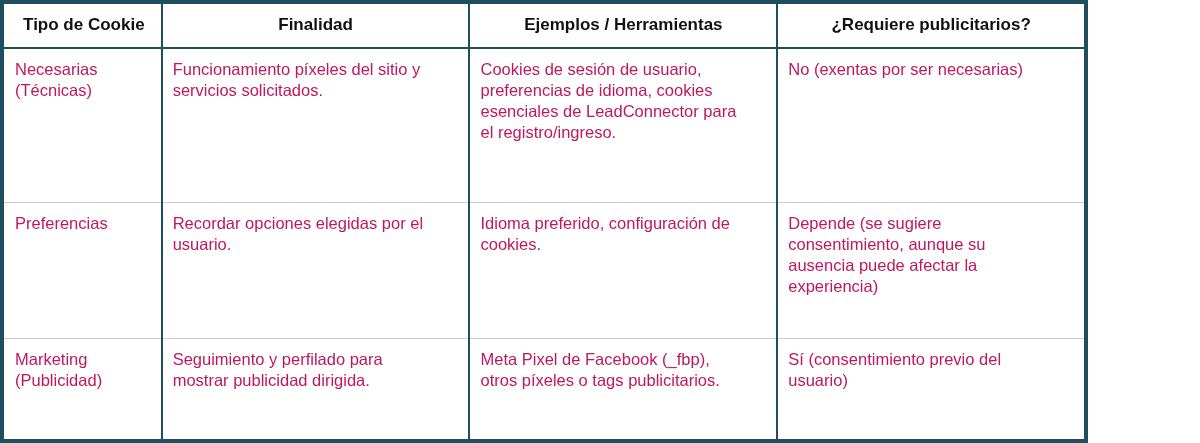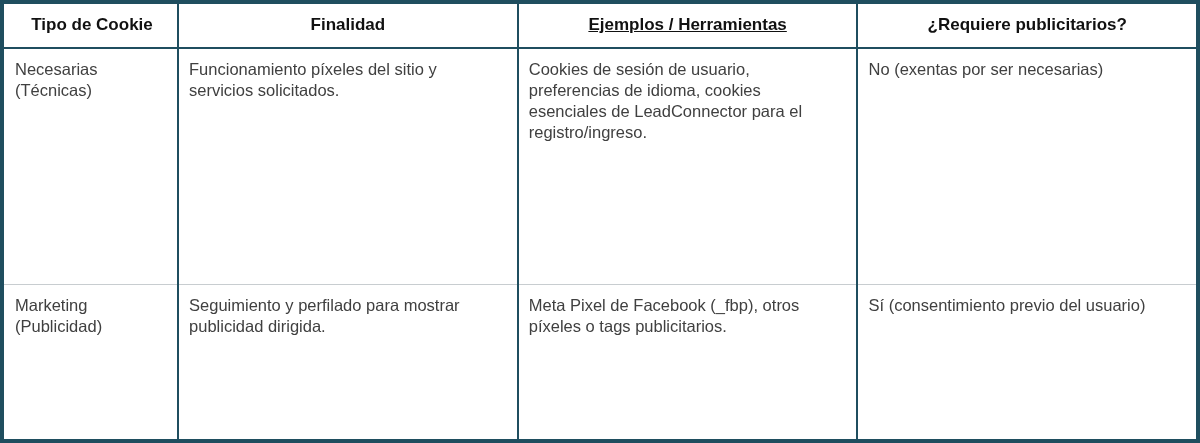--- a/index.html
+++ b/index.html
@@ -9,21 +9,21 @@
   }
   body {
     width: 1200px;
     height: 443px;
     font-family: "Liberation Sans", sans-serif;
     color: #1a1a1a;
     overflow: hidden;
   }
   .table-wrap {
     box-sizing: border-box;
-    width: 1200px;
+    width: 1088px;
     height: 443px;
     border: 4px solid #1f4e5f;
     background: #ffffff;
     padding: 0;
   }
   table.cookie-table {
     width: 100%;
     height: 100%;
     border-collapse: collapse;
     table-layout: fixed;
@@ -41,21 +41,21 @@
     border-bottom: 2px solid #1f4e5f;
     vertical-align: middle;
     color: #111111;
   }
   tbody td {
     font-size: 16.5px;
     line-height: 1.28;
     vertical-align: top;
     padding: 10px 28px 10px 10px;
     border-bottom: 1px solid #c8cdd0;
-    color: #404040;
+    color: #be185d;
   }
   tbody tr:last-child td {
     border-bottom: none;
   }
   
   tbody td.col-0, thead th.col-0 {
     border-right: 2px solid #1f4e5f;
     padding-left: 11px;
   }
   tbody td.col-1 {
@@ -63,21 +63,20 @@
   }
   thead th.col-1 {
     border-right: 2px solid #1f4e5f;
     text-align: center;
   }
   tbody td.col-2 {
     border-right: 2px solid #1f4e5f;
   }
   thead th.col-2 {
     border-right: 2px solid #1f4e5f;
-    text-decoration: underline;
   }
   tbody tr.r0 td { height: 120px; }
   tbody tr.r1 td { height: 104px; }
   tbody tr.r2 td { height: 72px; }
   tbody tr.r3 td { height: 72px; }
 </style>
 </head>
 <body>
 
 <div class="table-wrap">
@@ -96,20 +95,26 @@
         <th class="col-3">¿Requiere publicitarios?</th>
       </tr>
     </thead>
     <tbody>
       <tr class="r0">
         <td class="col-0">Necesarias (Técnicas)</td>
         <td class="col-1">Funcionamiento píxeles del sitio y servicios solicitados.</td>
         <td class="col-2">Cookies de sesión de usuario, preferencias de idioma, cookies esenciales de LeadConnector para el registro/ingreso.</td>
         <td class="col-3">No (exentas por ser necesarias)</td>
       </tr>
+      <tr class="r1">
+        <td class="col-0">Preferencias</td>
+        <td class="col-1">Recordar opciones elegidas por el usuario.</td>
+        <td class="col-2">Idioma preferido, configuración de cookies.</td>
+        <td class="col-3">Depende (se sugiere consentimiento, aunque su ausencia puede afectar la experiencia)</td>
+      </tr>
       <tr class="r3">
         <td class="col-0">Marketing (Publicidad)</td>
         <td class="col-1">Seguimiento y perfilado para mostrar publicidad dirigida.</td>
         <td class="col-2">Meta Pixel de Facebook (_fbp), otros píxeles o tags publicitarios.</td>
         <td class="col-3">Sí (consentimiento previo del usuario)</td>
       </tr>
     </tbody>
   </table>
 </div>
 

